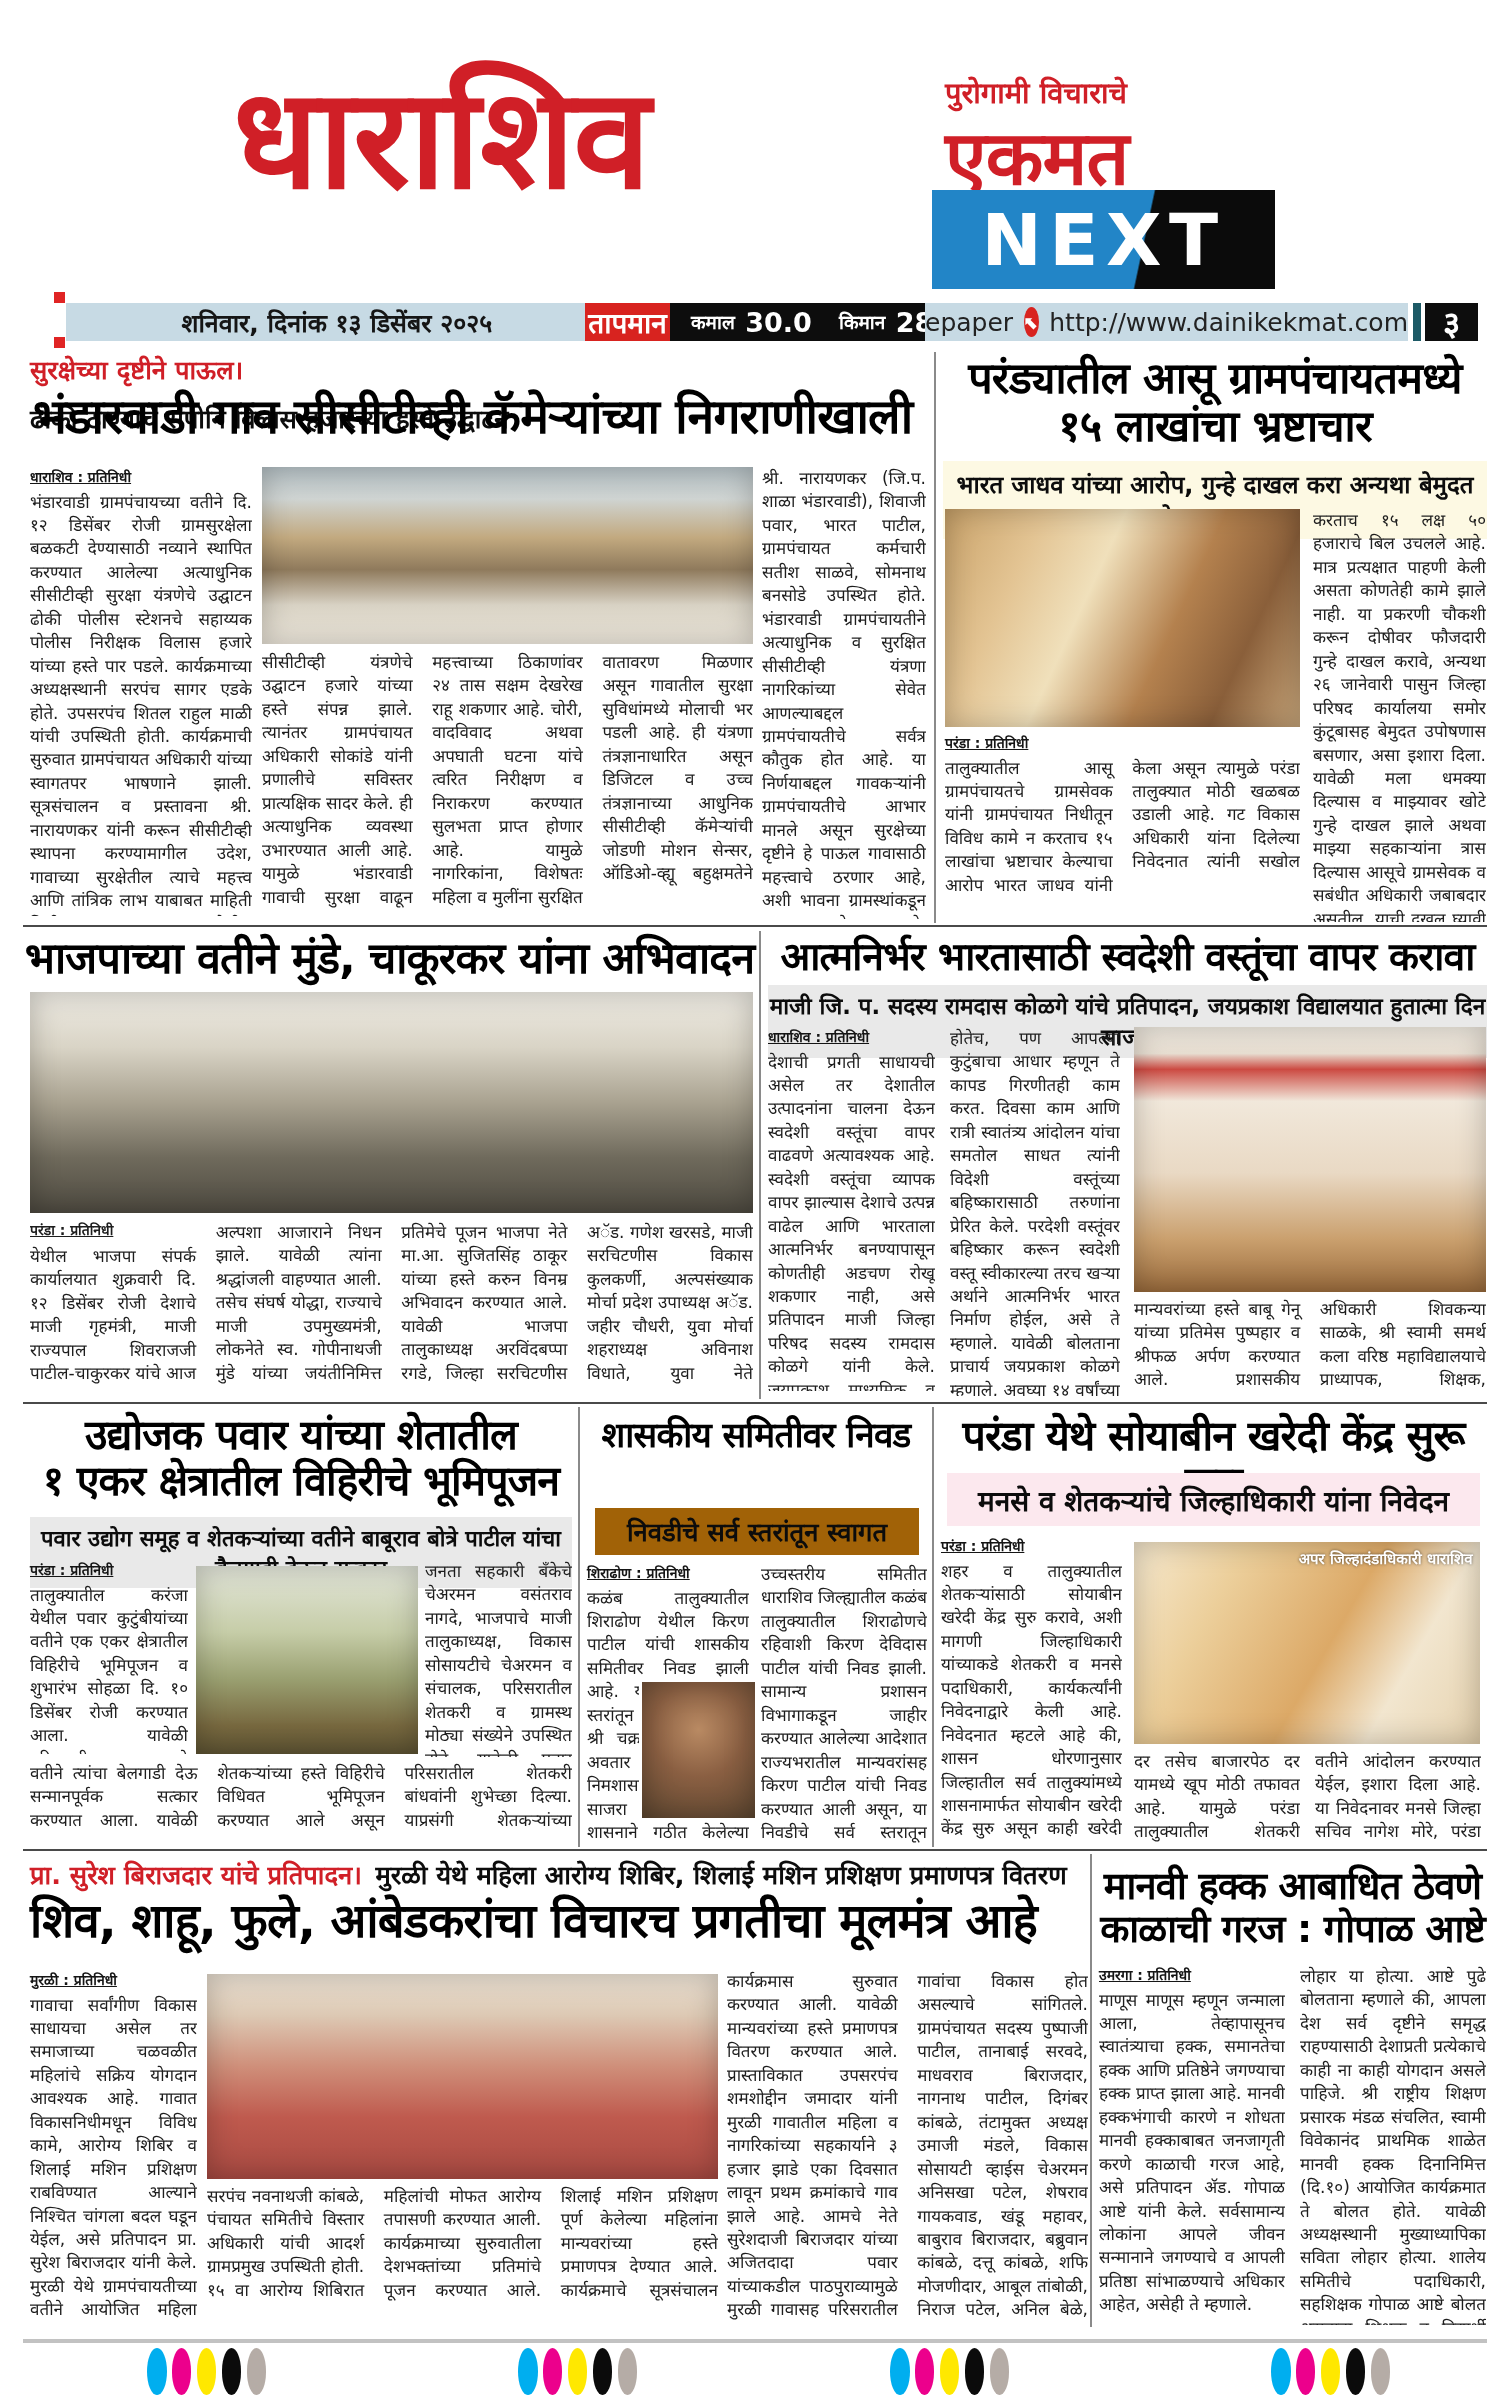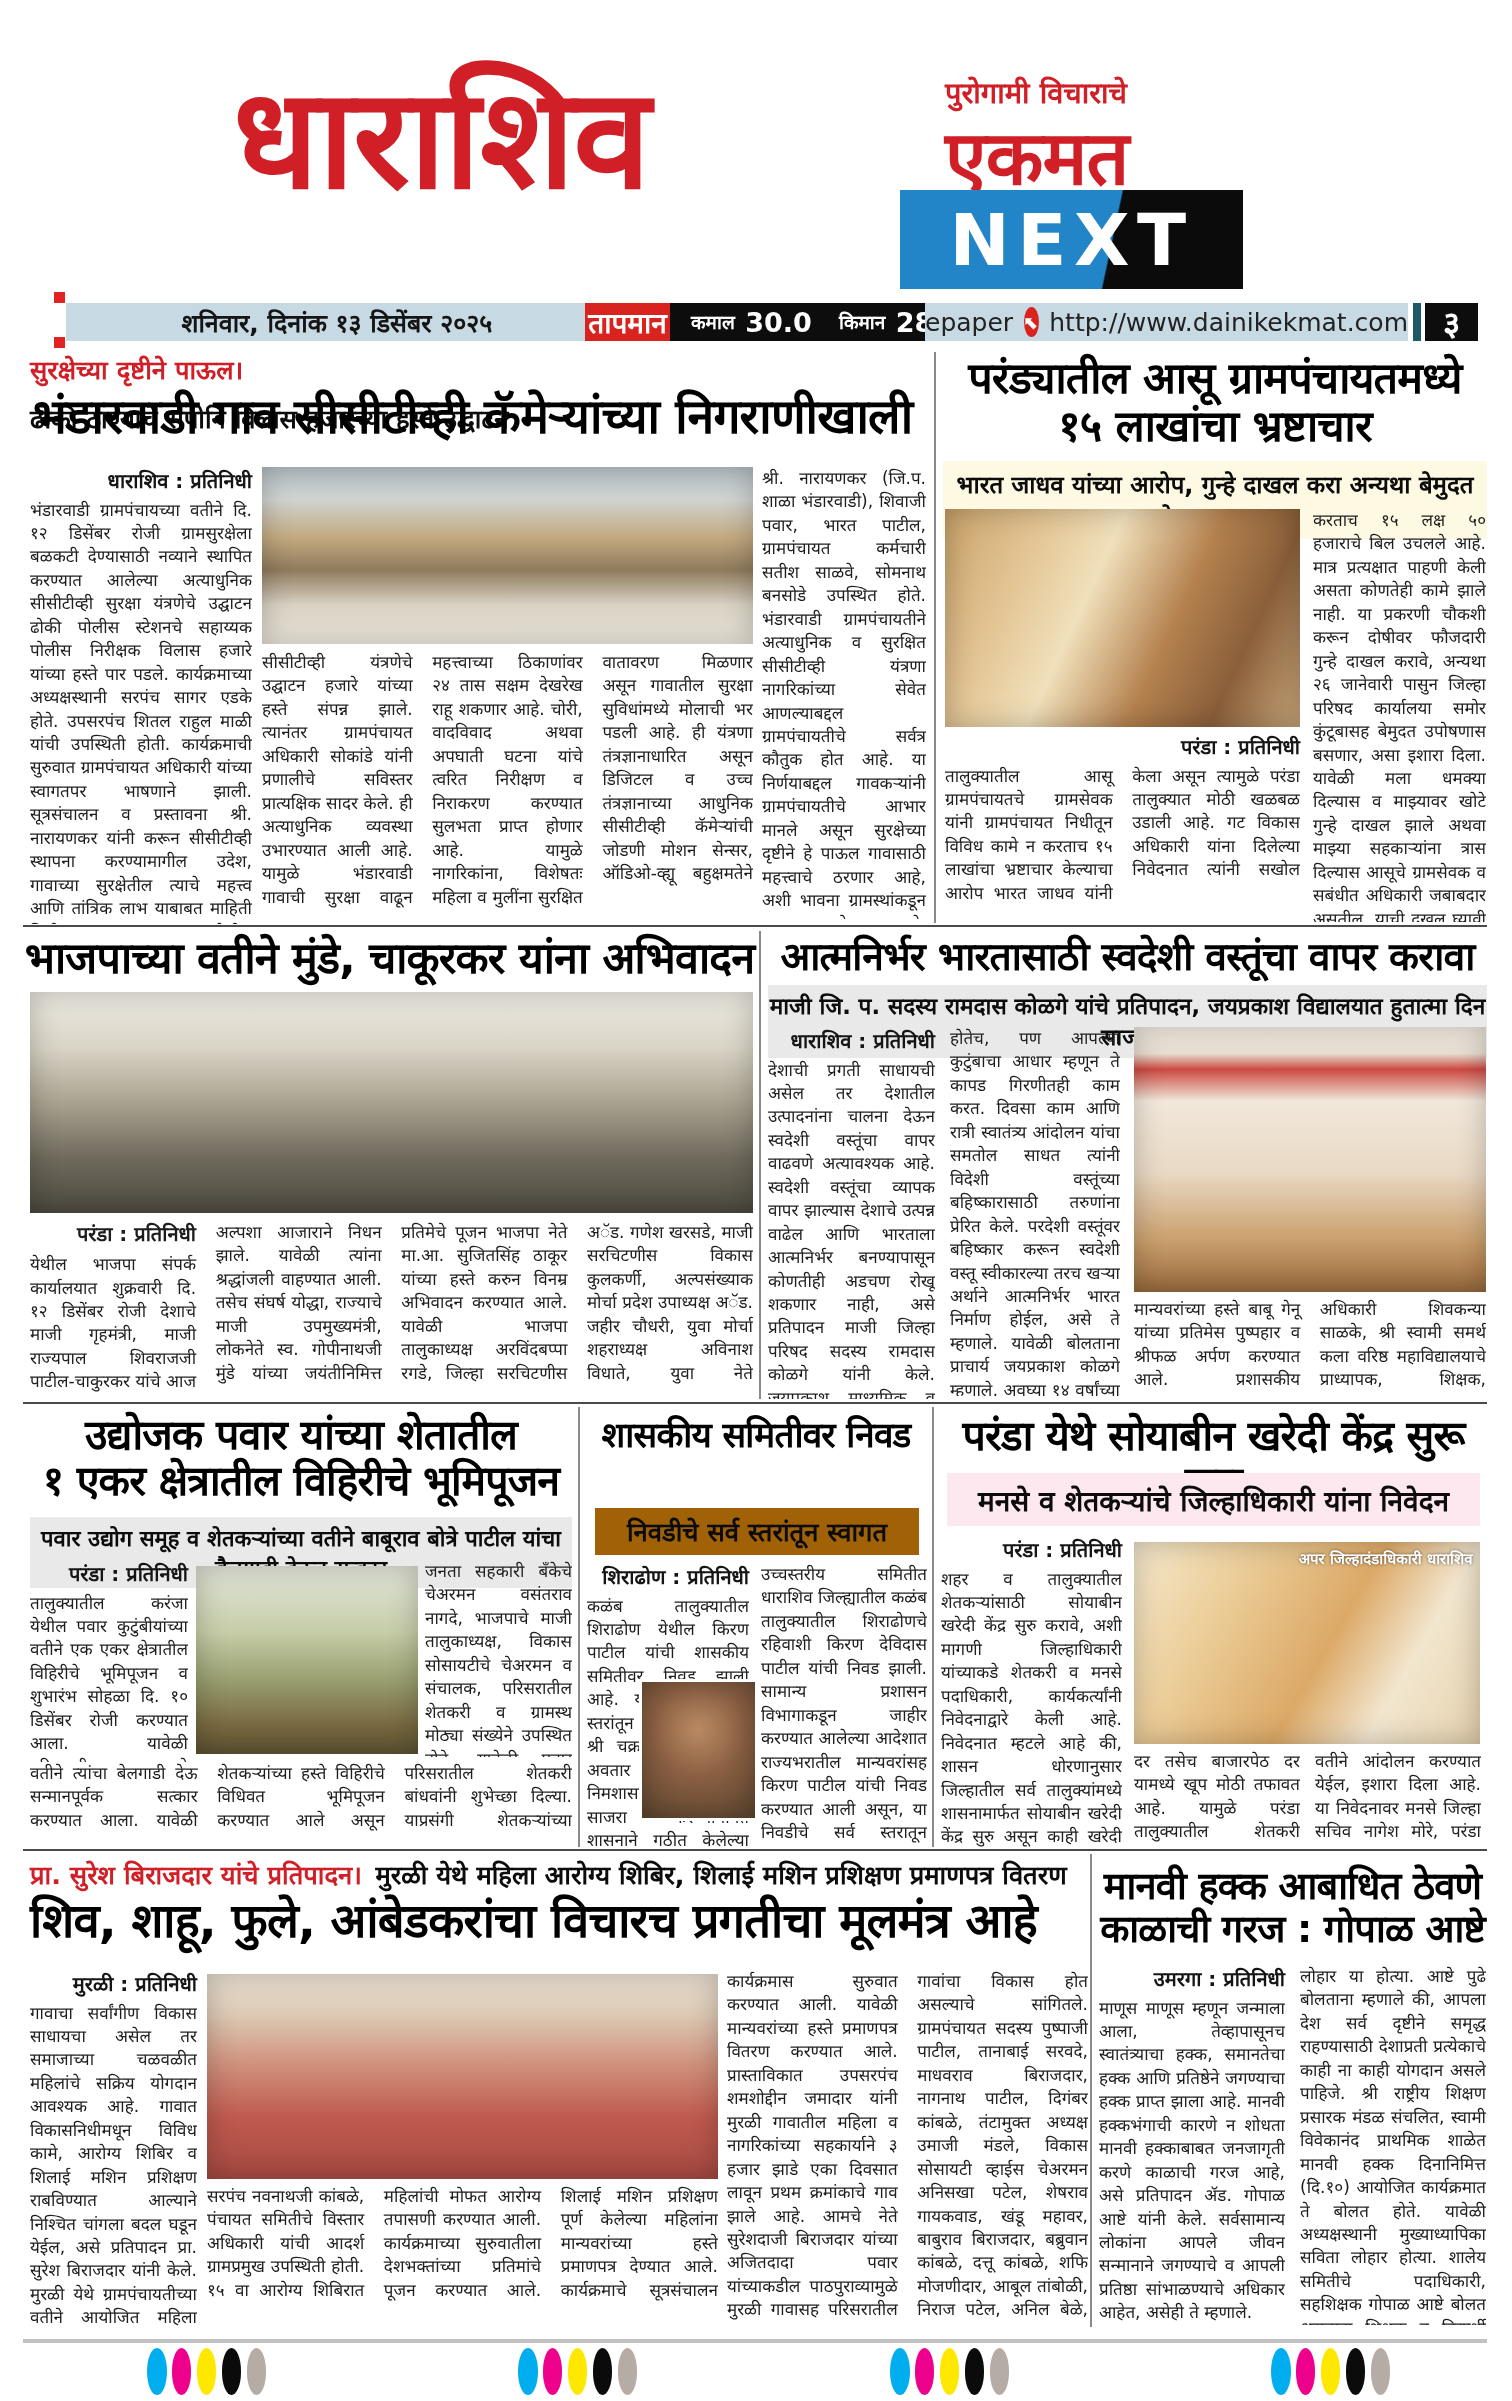--- a/index.html
+++ b/index.html
@@ -23,21 +23,21 @@
   .epaper-icon{width:30px;height:30px;border-radius:50%;background:#d8231f;color:#fff;display:flex;
                align-items:center;justify-content:center;font-size:18px;font-weight:bold;}
   .page-no{background:#0d0d0d;color:#ffffff;font-weight:bold;font-size:33px;
            display:flex;align-items:center;justify-content:center;}
   .teal-sep{background:#1d5a66;}
   .red-mark{background:#e02424;width:11.3px;height:11.3px;}
   .kicker{color:#d01f27;font-weight:bold;font-size:25.6px;}
   .kicker-sub{color:#0c0c0c;font-weight:bold;font-size:25.6px;}
   .headline{font-weight:bold;color:#000;line-height:1.12;letter-spacing:-0.8px;text-align:center;}
   .subbar{font-weight:bold;text-align:center;color:#0c0c0c;}
-  .dateline{font-weight:bold;font-size:20px;text-align:right;margin-bottom:4.5px;}
+  .dateline{font-weight:bold;font-size:14px;text-align:left;margin-bottom:4.5px;text-decoration:underline;}
   .body-text{font-size:17px;line-height:1.38;text-align:justify;color:#1d1d1d;overflow:hidden;}
   .cols2{column-count:2;column-gap:19.6px;}
   .cols3{column-count:3;column-gap:19.6px;}
   .cols4{column-count:4;column-gap:19.6px;}
   .photo{box-shadow:inset 0 0 30px rgba(0,0,0,.25);}
   .ph-cctv{background:linear-gradient(180deg,#b8c4c8 0%,#cfd4d2 18%,#c2a97f 40%,#8f7a5c 58%,#d8d2c4 78%,#efe9dd 100%);}
   .ph-corruption{background:linear-gradient(115deg,#caa36a 0%,#e3c493 22%,#f0e0bb 40%,#b4814e 62%,#8a5f3a 80%,#caa87c 100%);}
   .ph-bjp{background:linear-gradient(180deg,#efece4 0%,#d9d4c6 25%,#a9a290 50%,#6f6a5c 75%,#4e4a40 100%);}
   .ph-swadeshi{background:linear-gradient(180deg,#f3ede3 0%,#e8dfd2 10%,#cc4a42 16%,#f1e8db 28%,#e9d9c4 55%,#caa06e 80%,#9a6b3c 100%);}
   .ph-well{background:linear-gradient(180deg,#e3e6da 0%,#c6cda8 35%,#9aa071 60%,#77683f 85%,#5e5433 100%);}
@@ -53,21 +53,21 @@
   .reg-dot{width:19.6px;height:47px;border-radius:50%;}
 </style>
 </head>
 <body>
 
 <div class="page">
 
   <div class="abs masthead" style="left:233px;top:38px;font-size:139px;">धाराशिव</div>
   <div class="abs tagline-top" style="left:945px;top:72px;font-size:29px;">पुरोगामी विचाराचे</div>
   <div class="abs tagline-brand" style="left:945px;top:104px;font-size:75px;">एकमत</div>
-  <div class="abs next-logo" style="left:900px;top:190px;width:343px;height:99px;">
+  <div class="abs next-logo" style="left:932px;top:190px;width:343px;height:99px;">
     <span>NEXT</span>
   </div>
 
   <div class="abs red-mark" style="left:54px;top:292px;"></div>
   <div class="abs red-mark" style="left:54px;top:337px;"></div>
   <div class="abs date-bar" style="left:66px;top:303px;width:519px;height:38px;padding-left:22.6px;box-sizing:border-box;">
     <span>शनिवार, दिनांक १३ डिसेंबर २०२५</span>
   </div>
   <div class="abs temp-label" style="left:585px;top:303px;width:85px;height:38px;">
     <span>तापमान</span>

